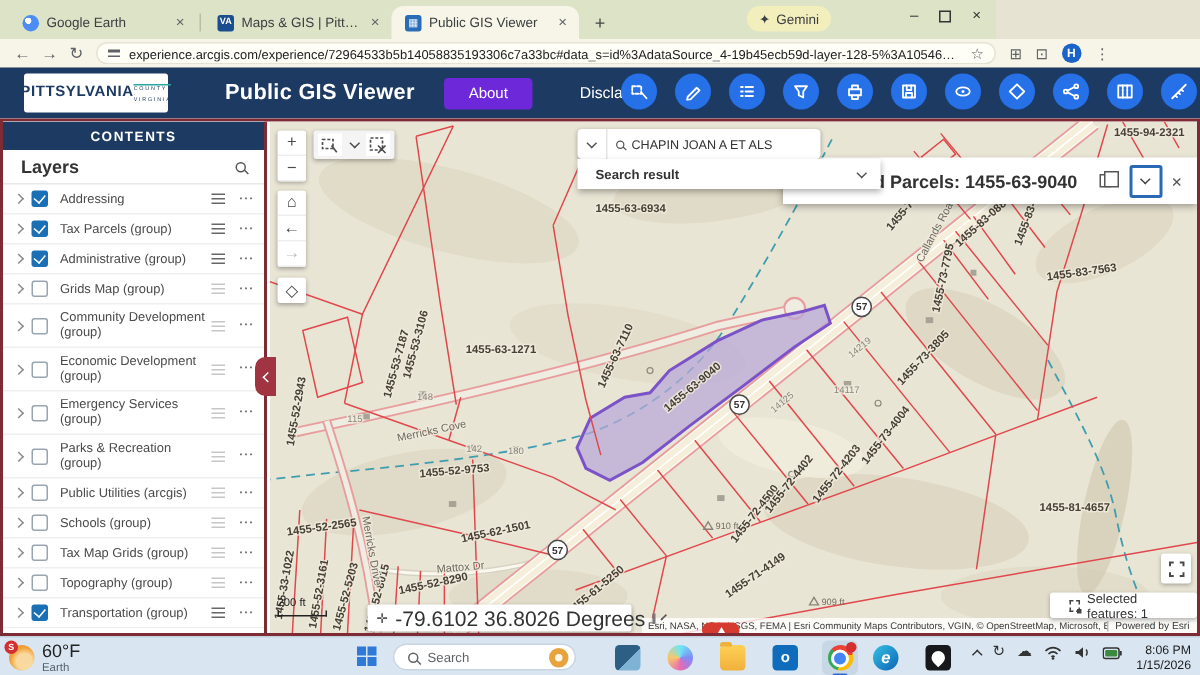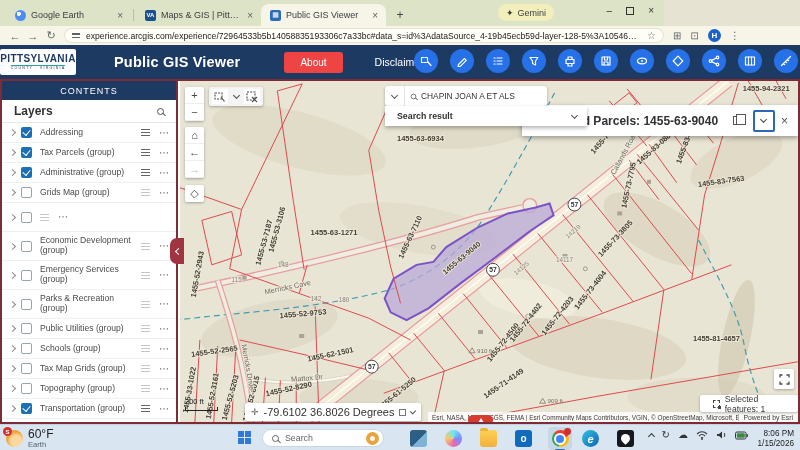--- a/index.html
+++ b/index.html
@@ -25,33 +25,33 @@
 .addressbar{margin-left:4px;width:600px;height:15px;border-radius:8px;background:#fffef6;display:flex;align-items:center;padding:0 8px;gap:6px;box-shadow:inset 0 0 0 1px #e4e2d2}
 .urltext{flex:1;font-size:8.6px;color:#202124;white-space:nowrap;overflow:hidden;text-overflow:ellipsis}
 .tune{display:flex;flex-direction:column;gap:2px}
 .tune i{display:block;width:8px;height:1.2px;background:#5f6368}
 .star{color:#5f6368;font-size:10px}
 .chromeic{color:#5f6368;font-size:10px;margin-left:9px}
 .avatar{width:13px;height:13px;border-radius:50%;background:#1a63c8;color:#fff;font-size:8px;font-weight:bold;display:flex;align-items:center;justify-content:center;margin-left:9px}
 .kebab{color:#5f6368;font-size:10px;margin-left:9px}
 
 .appheader{position:absolute;top:45px;left:0;width:800px;height:34px;background:#1d3a63;display:flex;align-items:center}
-.logo{width:76px;height:26px;background:#fff;border-radius:2px;margin-left:0;display:flex;flex-direction:column;align-items:center;justify-content:center;line-height:1}
+.logo{width:96px;height:26px;background:#fff;border-radius:2px;margin-left:16px;display:flex;flex-direction:row;align-items:center;justify-content:center;line-height:1}
 .logo .l1{font-size:10px;font-weight:bold;letter-spacing:.4px;color:#1d3a63}
 .logo .l2{font-size:3.6px;letter-spacing:1.2px;color:#1d3a63;border-top:1.4px solid #2ba5a0;padding-top:1px;margin-top:1px}
 .apptitle{color:#fff;font-size:14.5px;font-weight:600;margin-left:38px;letter-spacing:.2px}
-.aboutbtn{margin-left:44px;background:#ef4444;color:#fff;font-size:10px;padding:5px 16px;border-radius:3px;border:none}
+.aboutbtn{margin-left:20px;background:#6d28d9;color:#fff;font-size:10px;padding:5px 16px;border-radius:3px;border:none}
 .disclaimer{color:#fff;font-size:10.5px;margin-left:32px}
 #header-tools{position:absolute;right:2px;top:4px;display:flex;gap:12px}
 .tool-btn{width:24px;height:24px;border-radius:50%;background:#2670e8;border:none;display:flex;align-items:center;justify-content:center}
 .tool-btn svg{stroke:#fff;fill:none;stroke-width:1.2;stroke-linecap:round;stroke-linejoin:round}
 
 .content{position:absolute;top:79px;left:0;width:800px;height:345px;border:2px solid #7f2b36;background:#fff}
 .sidebar{position:absolute;left:0;top:0;width:176px;height:341px;background:#fff;border-right:2px solid #7f2b36;overflow:hidden}
-.contentsbar{height:19px;background:#1d3a63;color:#fff;font-size:9px;font-weight:normal;letter-spacing:1px;display:flex;align-items:center;justify-content:center}
+.contentsbar{height:19px;background:#1d3a63;color:#fff;font-size:9px;font-weight:bold;letter-spacing:1px;display:flex;align-items:center;justify-content:center}
 .layershdr{height:23px;display:flex;align-items:center;padding:0 12px;border-bottom:1px solid #e8e8e8}
 .layershdr .t{font-size:12px;font-weight:bold;color:#333;flex:1}
 .mag{width:7px;height:7px;border:1.4px solid #555;border-radius:50%;position:relative;display:inline-block}
 .mag:after{content:"";position:absolute;width:4px;height:1.4px;background:#555;transform:rotate(45deg);right:-3.4px;bottom:-1.4px}
 #layer-list{overflow:hidden}
 .lrow{display:flex;align-items:center;padding:0 6px;height:20px;border-bottom:1px solid #efefef}
 .lrow.tall{height:29px}
 .chev8{width:5px;height:5px;border-right:1.3px solid #8a8a8a;border-bottom:1.3px solid #8a8a8a;transform:rotate(-45deg);margin:0 6px 0 2px;flex:none}
 .cb{width:11px;height:11px;border-radius:2px;flex:none;margin-right:8px;position:relative}
 .cb.on{background:#1a6fb5}
@@ -94,21 +94,21 @@
 .focusbtn{width:22px;height:22px;border:2px solid #2a69b5;border-radius:2px;display:flex;align-items:center;justify-content:center;color:#444;margin-right:6px;flex:none;background:#fff}
 .pclose{color:#555;font-size:12px;margin-right:10px;flex:none}
 .bluepeek{position:absolute;left:608px;top:30px;width:20px;height:20px;border-radius:50%;background:#1762ab;z-index:18}
 .expandbtn{position:absolute;left:594px;top:288px;width:20px;height:20px;background:#fff;border-radius:2px;box-shadow:0 1px 3px rgba(0,0,0,.3);display:flex;align-items:center;justify-content:center;z-index:12}
 .selbadge{position:absolute;left:520px;top:314px;height:17px;background:#fff;border-radius:2px;box-shadow:0 1px 3px rgba(0,0,0,.3);display:flex;align-items:center;padding:0 13px;gap:5px;font-size:8.6px;color:#333;z-index:12}
 .selicon{width:8px;height:8px;border:1px dashed #444;position:relative}
 .selicon:after{content:"";position:absolute;right:-2px;bottom:-2px;width:3px;height:3px;background:#444}
 .scalebar{position:absolute;left:5px;top:316px;font-size:7.5px;color:#222;z-index:12}
 .scalebar .br{width:33px;height:4px;border-left:1.4px solid #222;border-right:1.4px solid #222;border-bottom:1.4px solid #222;margin-top:1px}
 .coordbar{position:absolute;left:65px;top:322px;width:176px;height:18px;background:#fff;border-radius:2px;box-shadow:0 1px 3px rgba(0,0,0,.3);display:flex;align-items:center;padding:0 6px;gap:5px;z-index:12}
-.coordtxt{flex:1;font-size:11px;color:#323232;white-space:nowrap}
+.coordtxt{flex:1;font-size:14px;color:#323232;white-space:nowrap}
 .crossh{color:#555;font-size:9px}
 .sqic{width:7px;height:7px;border:1.2px solid #777}
 .attrib{position:absolute;left:248px;top:331px;width:370px;height:10px;background:rgba(255,255,255,.8);display:flex;align-items:center;z-index:11}
 .attrib .a{flex:1;font-size:6.4px;color:#3a3a3a;white-space:nowrap;overflow:hidden;padding:0 4px}
 .attrib .p{font-size:6.8px;color:#3a3a3a;border-left:1px solid #bbb;padding:0 5px;white-space:nowrap}
 .redpill{position:absolute;left:288px;top:334px;width:25px;height:10px;background:#d63b2f;border-radius:5px;display:flex;align-items:center;justify-content:center;z-index:13}
 .redpill .tri{width:0;height:0;border-left:3.5px solid transparent;border-right:3.5px solid transparent;border-bottom:5px solid #fff}
 
 .taskbar{position:absolute;left:0;bottom:0;width:800px;height:26px;background:#d9e6f1;border-top:1px solid #c3d2df}
 .weather{position:absolute;left:6px;top:3px;display:flex;align-items:center;gap:5px}
@@ -302,20 +302,21 @@
           <div class="lrow">
             <span class="chev8"></span>
             <span class="cb off"></span>
             <span class="lbl">Grids Map (group)</span>
             <span class="hamb" style="color:#c6c6c6"></span>
             <span class="dots">⋯</span>
           </div>
           <div class="lrow tall">
             <span class="chev8"></span>
             <span class="cb off"></span>
+            <span class="lbl">Community Development (group)</span>
             <span class="hamb" style="color:#c6c6c6"></span>
             <span class="dots">⋯</span>
           </div>
           <div class="lrow tall">
             <span class="chev8"></span>
             <span class="cb off"></span>
             <span class="lbl">Economic Development (group)</span>
             <span class="hamb" style="color:#c6c6c6"></span>
             <span class="dots">⋯</span>
           </div>
@@ -329,21 +330,21 @@
           <div class="lrow tall">
             <span class="chev8"></span>
             <span class="cb off"></span>
             <span class="lbl">Parks &amp; Recreation (group)</span>
             <span class="hamb" style="color:#c6c6c6"></span>
             <span class="dots">⋯</span>
           </div>
           <div class="lrow">
             <span class="chev8"></span>
             <span class="cb off"></span>
-            <span class="lbl">Public Utilities (group)</span>
+            <span class="lbl">Public Utilities (arcgis)</span>
             <span class="hamb" style="color:#c6c6c6"></span>
             <span class="dots">⋯</span>
           </div>
           <div class="lrow">
             <span class="chev8"></span>
             <span class="cb off"></span>
             <span class="lbl">Schools (group)</span>
             <span class="hamb" style="color:#c6c6c6"></span>
             <span class="dots">⋯</span>
           </div>

